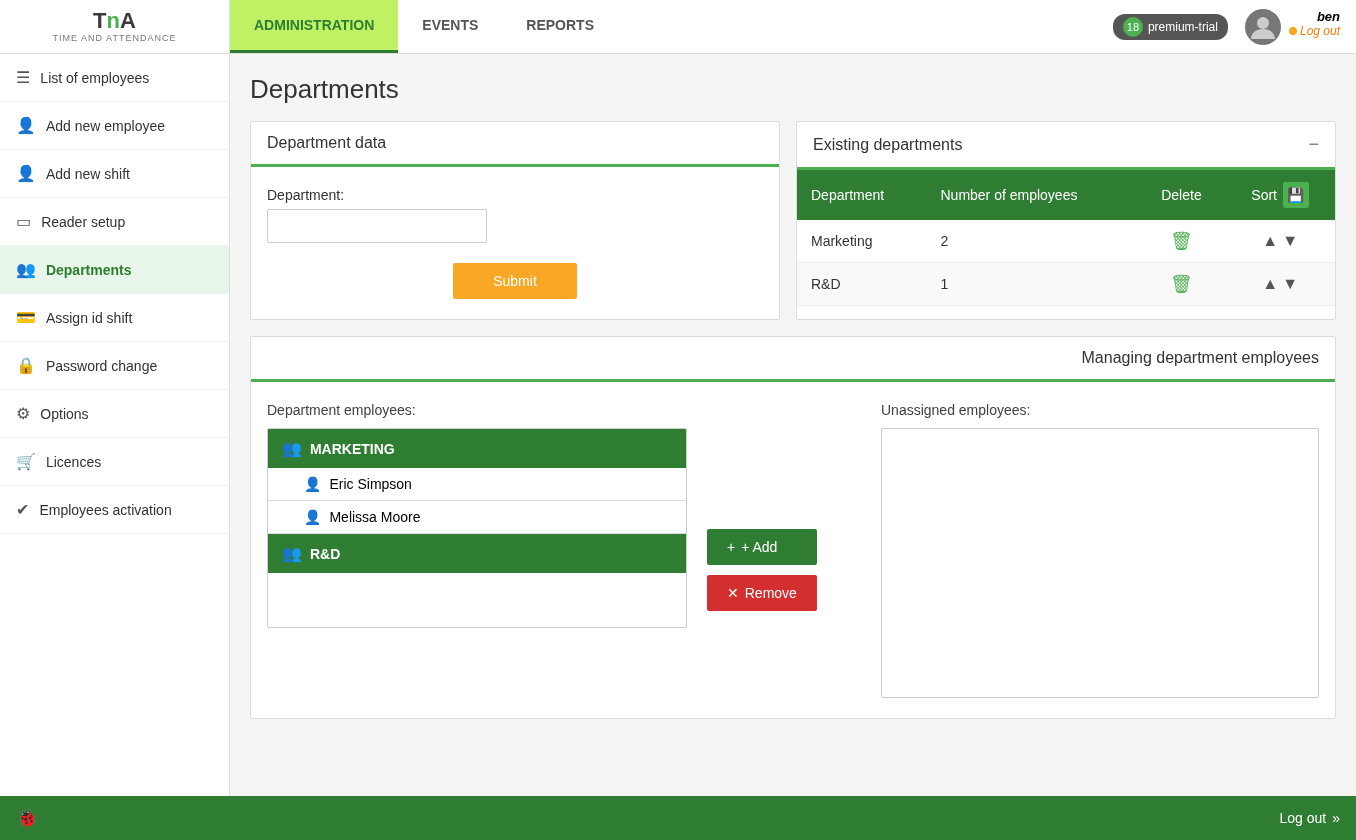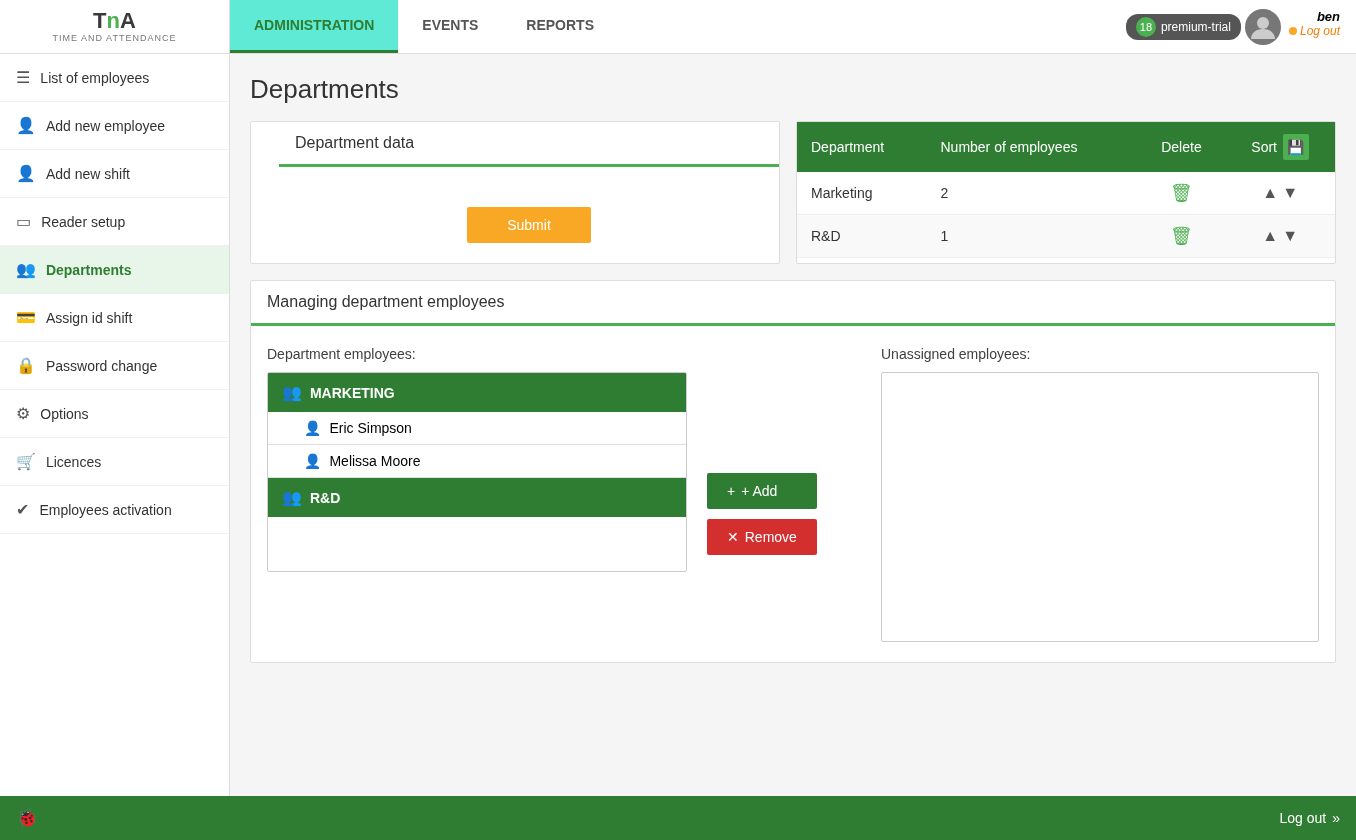--- a/index.html
+++ b/index.html
@@ -49,27 +49,27 @@
       font-size: 14px;
       font-weight: bold;
       color: #555;
       cursor: pointer;
       text-decoration: none;
       border-bottom: 3px solid transparent;
     }
     .nav-link.active {
       color: #2e7d32;
       border-bottom: 3px solid #2e7d32;
-      background: #5eead4;
+      background: #bef264;
     }
     .nav-right {
       margin-left: auto;
       display: flex;
       align-items: center;
-      gap: 4px;
+      gap: 17px;
       padding-right: 16px;
     }
     .premium-badge {
       background: #555;
       color: #fff;
       border-radius: 12px;
       padding: 3px 10px;
       font-size: 12px;
       display: flex;
       align-items: center;
@@ -163,21 +163,20 @@
 
     
     .panel {
       background: #fff;
       border: 1px solid #ddd;
       border-radius: 2px;
     }
     .dept-data-panel {
       flex: 1;
       max-width: 530px;
-      padding-left: 28px;
     }
     .panel-header {
       padding: 12px 16px;
       font-size: 16px;
       font-weight: 500;
       color: #333;
       border-bottom: 3px solid #4caf50;
     }
     .panel-body {
       padding: 20px 16px;
@@ -298,20 +297,21 @@
       background: #fff;
       border: 1px solid #ddd;
       border-radius: 2px;
     }
     .manage-panel-header {
       padding: 12px 16px;
       font-size: 16px;
       font-weight: 500;
       color: #333;
       border-bottom: 3px solid #4caf50;
+      text-align: right;
     }
     .manage-body {
       padding: 20px 16px;
       display: flex;
       gap: 20px;
     }
     .dept-employees-col {
       flex: 0 0 420px;
     }
     .col-label {
@@ -504,25 +504,33 @@
   </aside>
 
   <main class="content">
     <h1 class="page-title">Departments</h1>
 
     <div class="panels-row">
 
       <div class="panel dept-data-panel">
         <div class="panel-header">Department data</div>
         <div class="panel-body">
+          <div class="form-group">
+            <label class="form-label">Department:</label>
+            <input type="text" class="form-input" value="" style="">
+          </div>
           <button class="submit-btn">Submit</button>
         </div>
       </div>
 
       <div class="panel existing-panel">
+        <div class="existing-panel-header">
+          <span>Existing departments</span>
+          <button class="collapse-btn">−</button>
+        </div>
         <table class="dept-table">
           <thead>
             <tr>
               <th>Department</th>
               <th>Number of employees</th>
               <th class="center">Delete</th>
               <th class="center">
                 <div class="sort-col">
                   <span>Sort</span>
                   <button class="sort-icon-save">💾</button>

